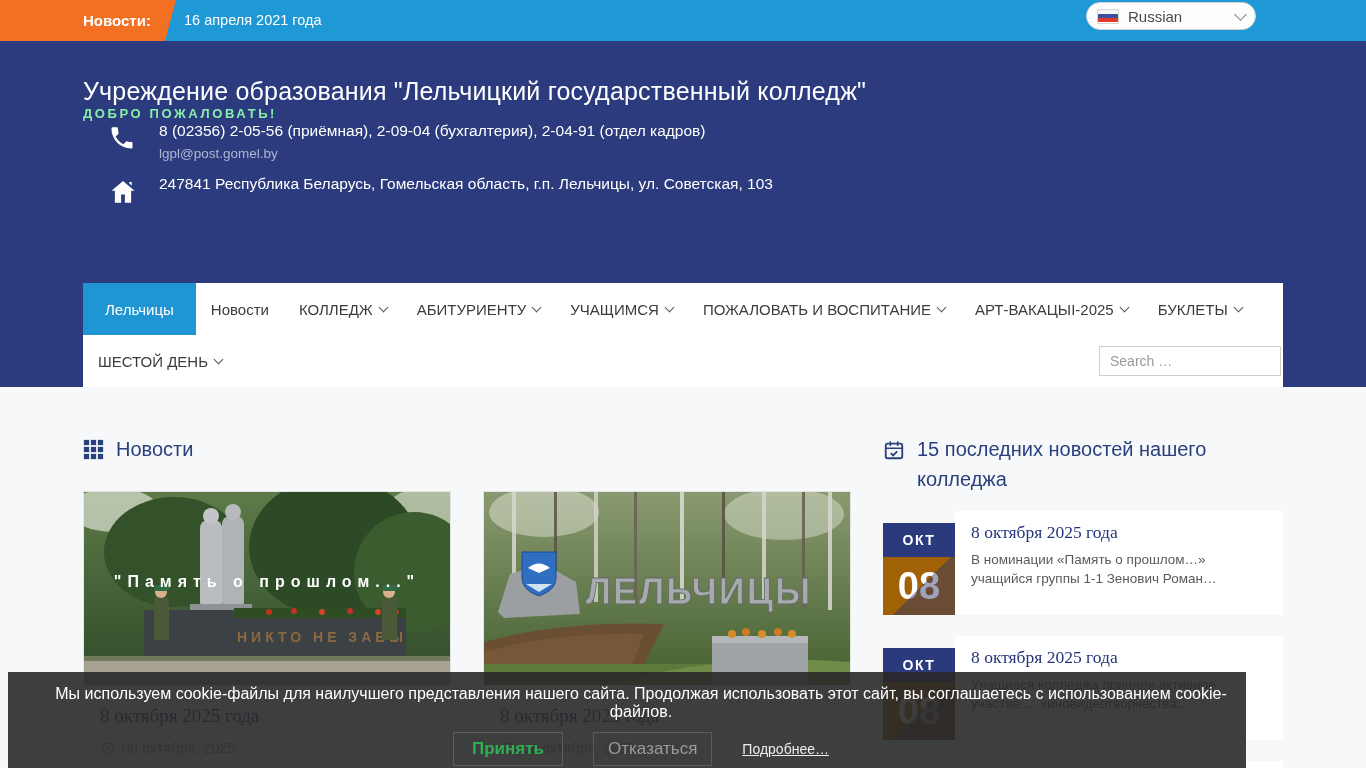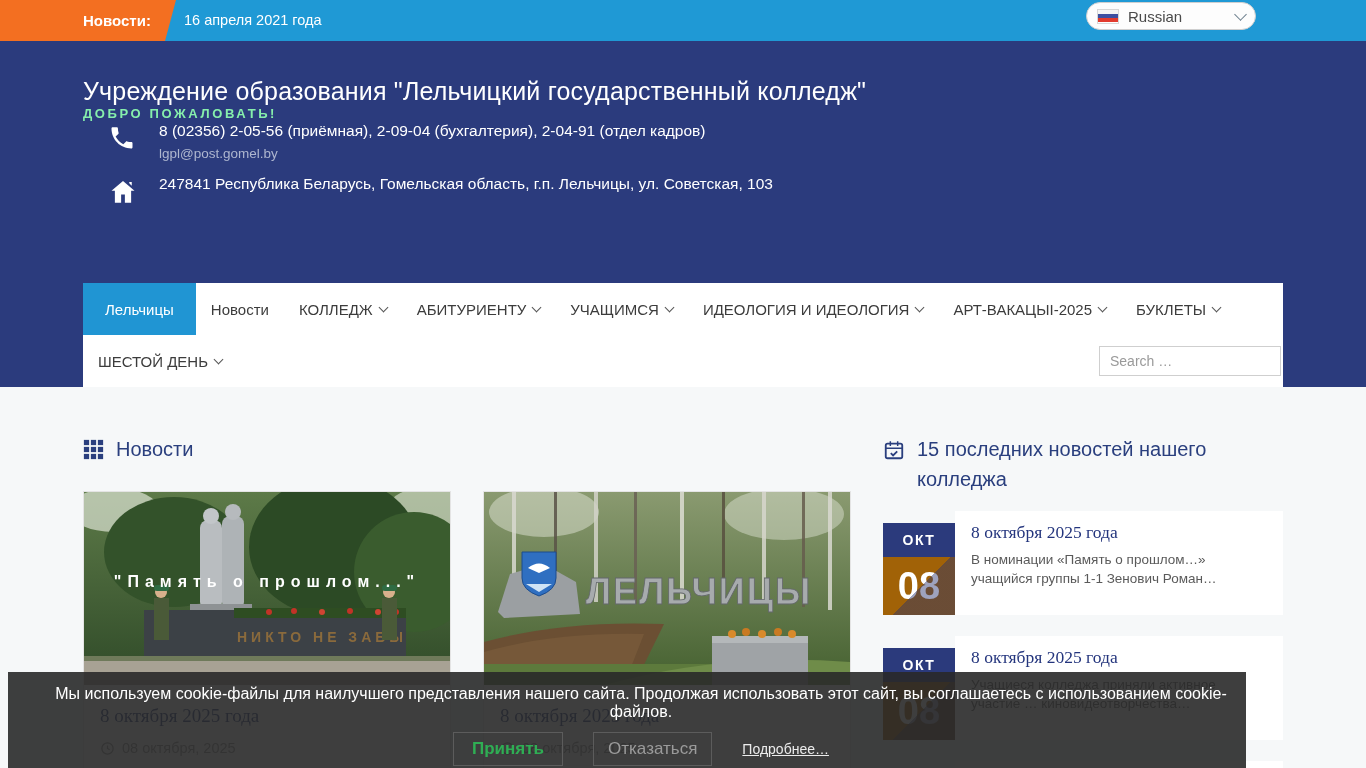--- a/index.html
+++ b/index.html
@@ -141,21 +141,21 @@
           </a>
         <a class="nav-item">
             <span>АБИТУРИЕНТУ</span>
             <span class="chev"></span>
           </a>
         <a class="nav-item">
             <span>УЧАЩИМСЯ</span>
             <span class="chev"></span>
           </a>
         <a class="nav-item">
-            <span>ИДЕОЛОГИЯ И ИДЕОЛОГИЯ</span>
+            <span>ПОЖАЛОВАТЬ И ВОСПИТАНИЕ</span>
             <span class="chev"></span>
           </a>
         <a class="nav-item">
             <span>АРТ-ВАКАЦЫІ-2025</span>
             <span class="chev"></span>
           </a>
         <a class="nav-item">
             <span>БУКЛЕТЫ</span>
             <span class="chev"></span>
           </a>

